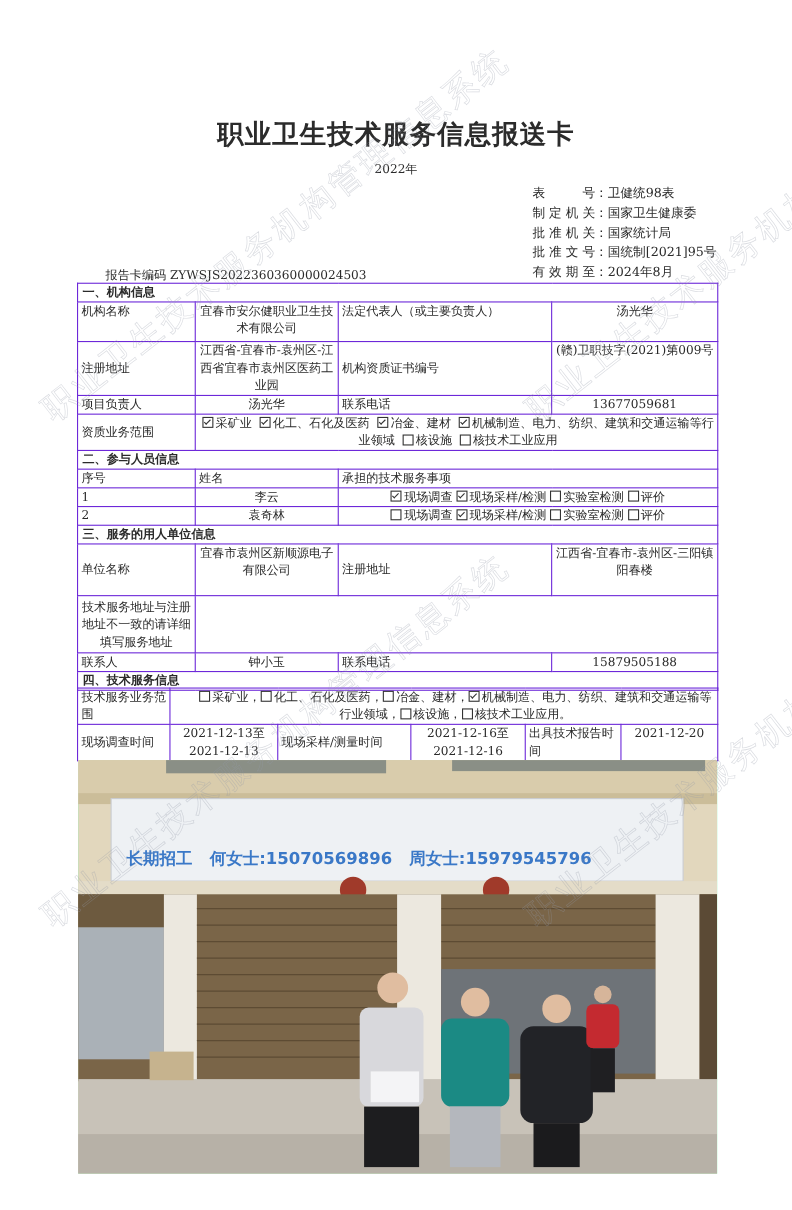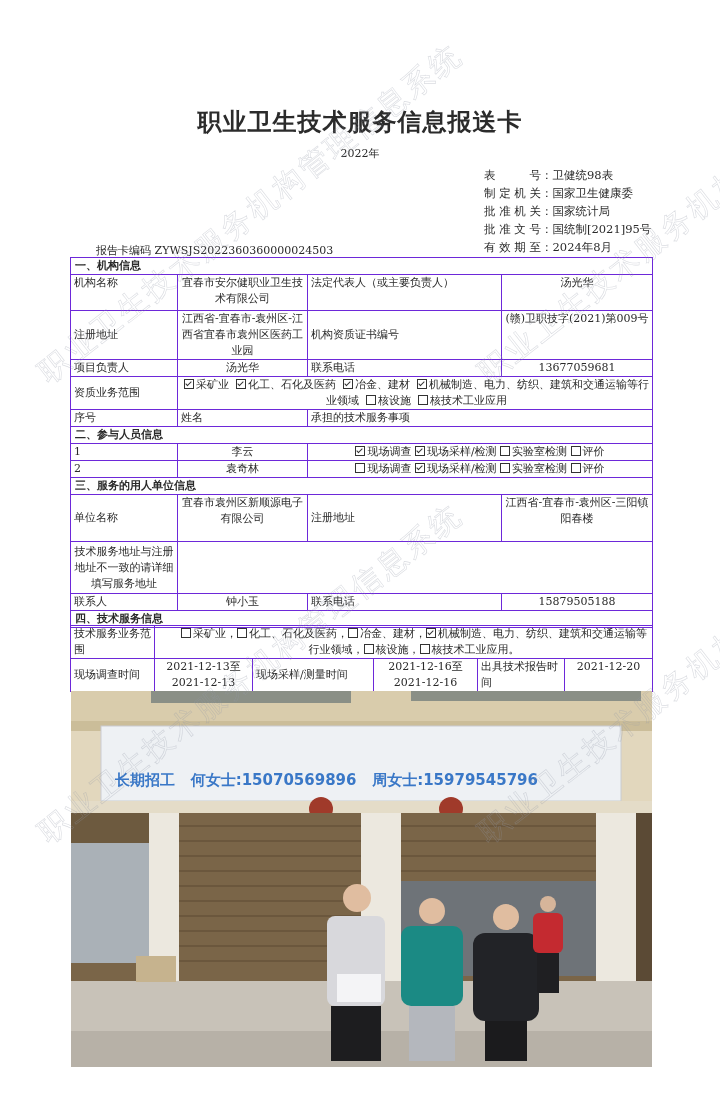--- a/index.html
+++ b/index.html
@@ -77,28 +77,28 @@
     <td colspan="3" class="val" style="padding-left:6px">
       <span class="cb on"></span><span>采矿业</span>&nbsp;
       <span class="cb on"></span><span>化工、石化及医药</span>&nbsp;
       <span class="cb on"></span><span>冶金、建材</span>&nbsp;
       <span class="cb on"></span><span>机械制造、电力、纺织、建筑和交通运输等行业领域</span>&nbsp;
       <span class="cb"></span><span>核设施</span>&nbsp;
       <span class="cb"></span><span>核技术工业应用</span>
     </td>
   </tr>
 
+  <tr>
+        <td colspan="4" class="sec">二、参与人员信息</td>
+      </tr>
   <tr style="height:16px">
     <td class="lbl" style="width:40px"><span>序号</span></td>
     <td class="lbl">姓名</td>
     <td colspan="2" class="lbl">承担的技术服务事项</td>
   </tr>
-  <tr>
-        <td colspan="4" class="sec">二、参与人员信息</td>
-      </tr>
   <tr style="height:16px">
     <td class="lbl">1</td>
     <td class="val">李云</td>
     <td colspan="2" class="val">
       <span class="cb on"></span><span>现场调查</span>
       <span class="cb on"></span><span>现场采样/检测</span>
       <span class="cb"></span><span>实验室检测</span>
       <span class="cb"></span><span>评价</span>
     </td>
   </tr>

